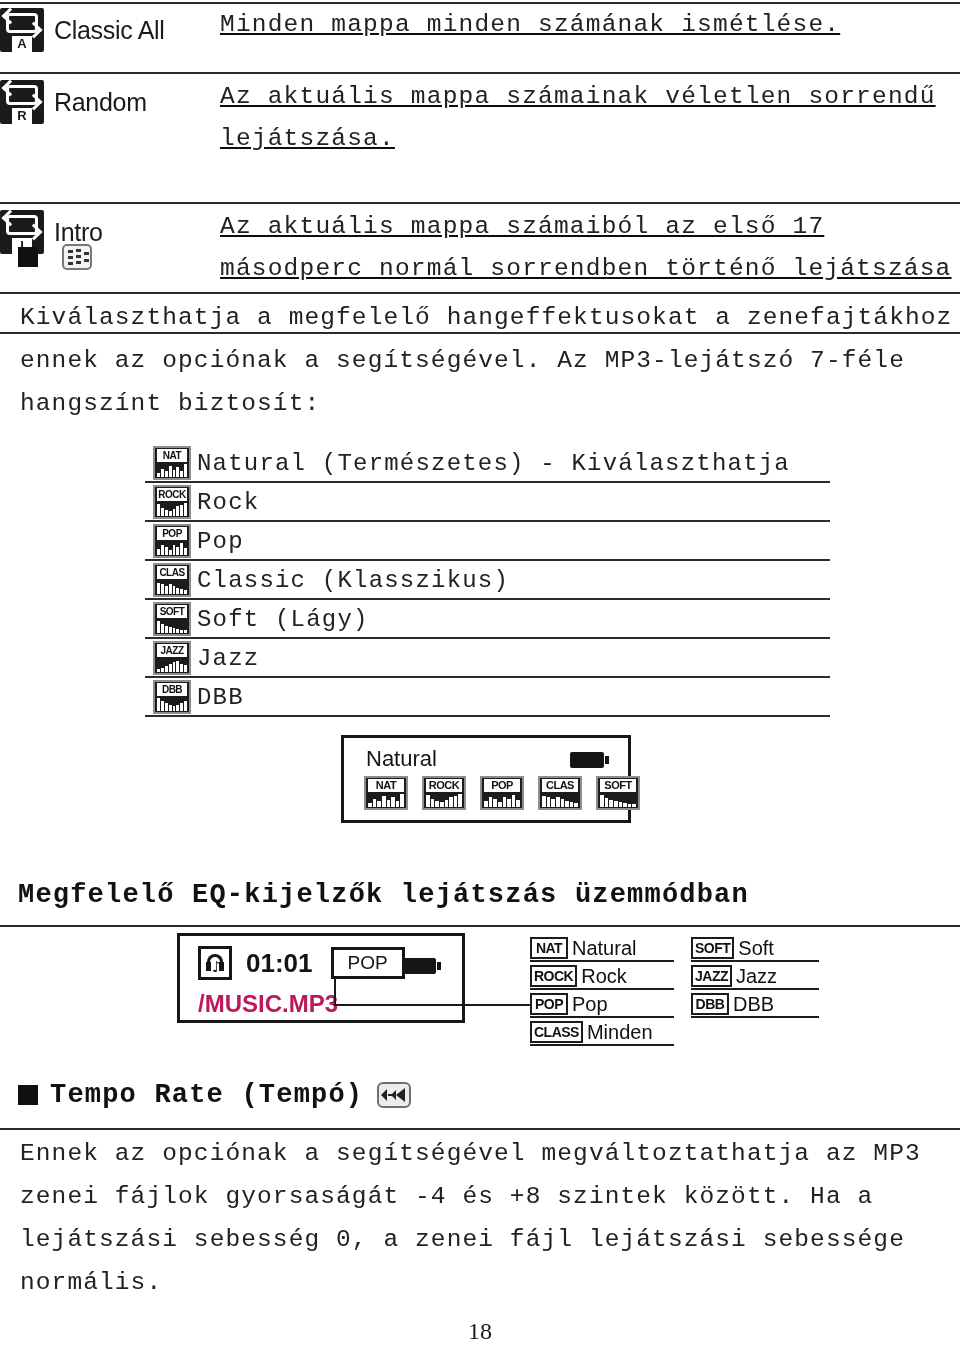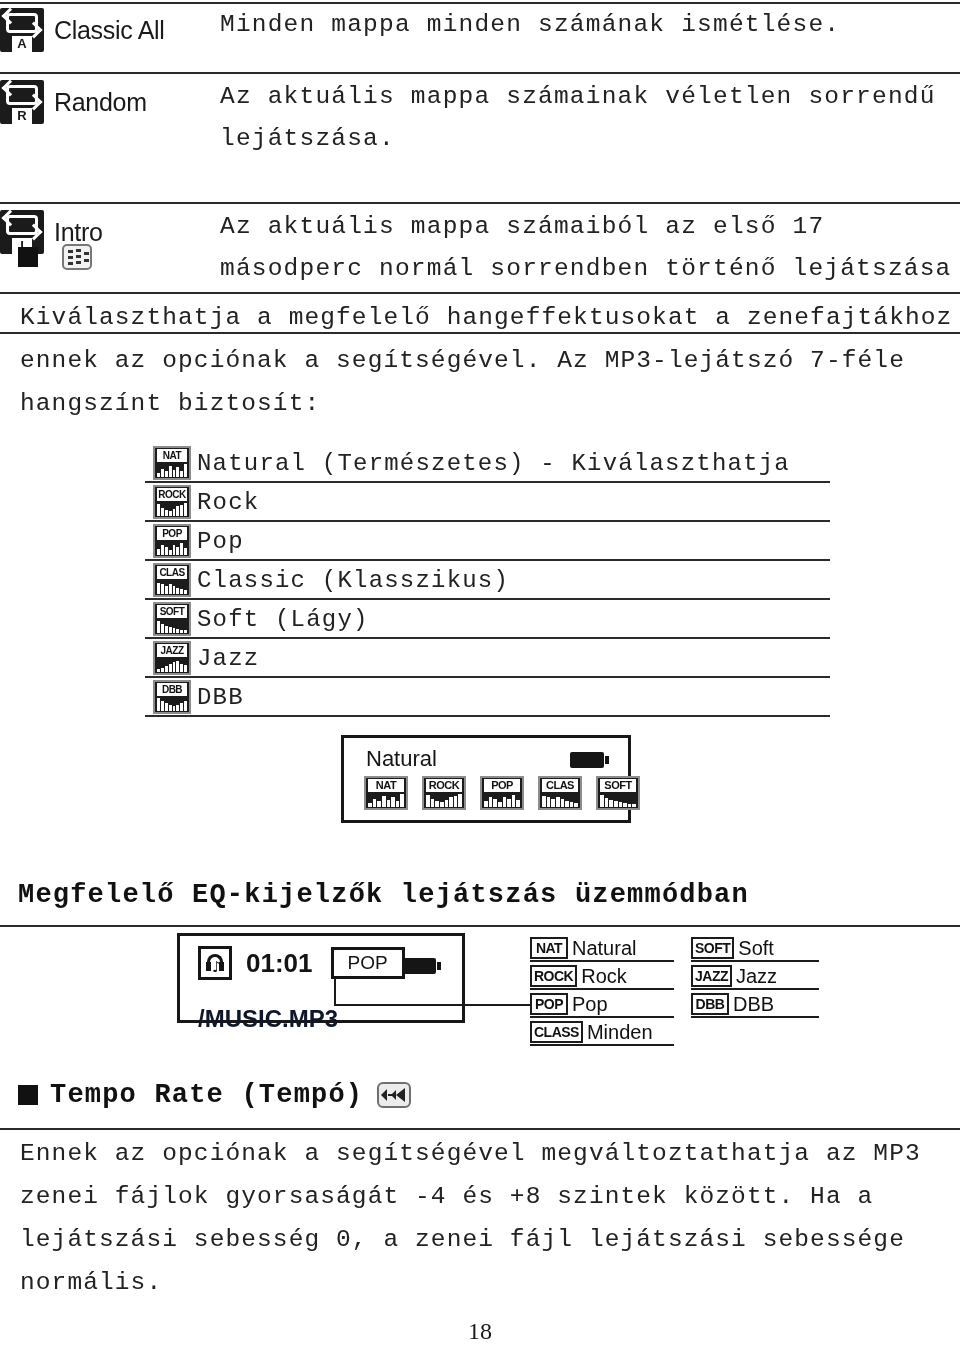--- a/index.html
+++ b/index.html
@@ -45,20 +45,21 @@
     width: 190px;
     flex: 0 0 190px;
     display: flex;
     align-items: center;
     padding-top: 4px;
   }
   .mode-desc-cell {
     flex: 1 1 auto;
     padding-left: 30px;
     padding-right: 32px;
+    text-decoration: underline;
   }
   .mode-label {
     font-family: "Liberation Sans", sans-serif;
     font-size: 25px;
     font-weight: 400;
     letter-spacing: -0.3px;
     color: #1a1a1a;
     margin-left: 10px;
     white-space: nowrap;
   }
@@ -374,25 +375,25 @@
     border: 3px solid #151515;
     padding: 2px 14px;
     font-family: "Liberation Sans", sans-serif;
     font-size: 19px;
     color: #141414;
     background: #fff;
   }
   .play-file {
     position: absolute;
     left: 18px;
-    top: 69px;
+    top: 54px;
     font-family: "Liberation Sans", sans-serif;
     font-size: 24px;
     font-weight: 600;
-    color: #0f172a;
+    color: #be185d;
   }
 
   
   .conn {
     position: absolute;
     border-top: 2px solid #1a1a1a;
   }
   .conn-v {
     position: absolute;
     border-left: 2px solid #1a1a1a;

